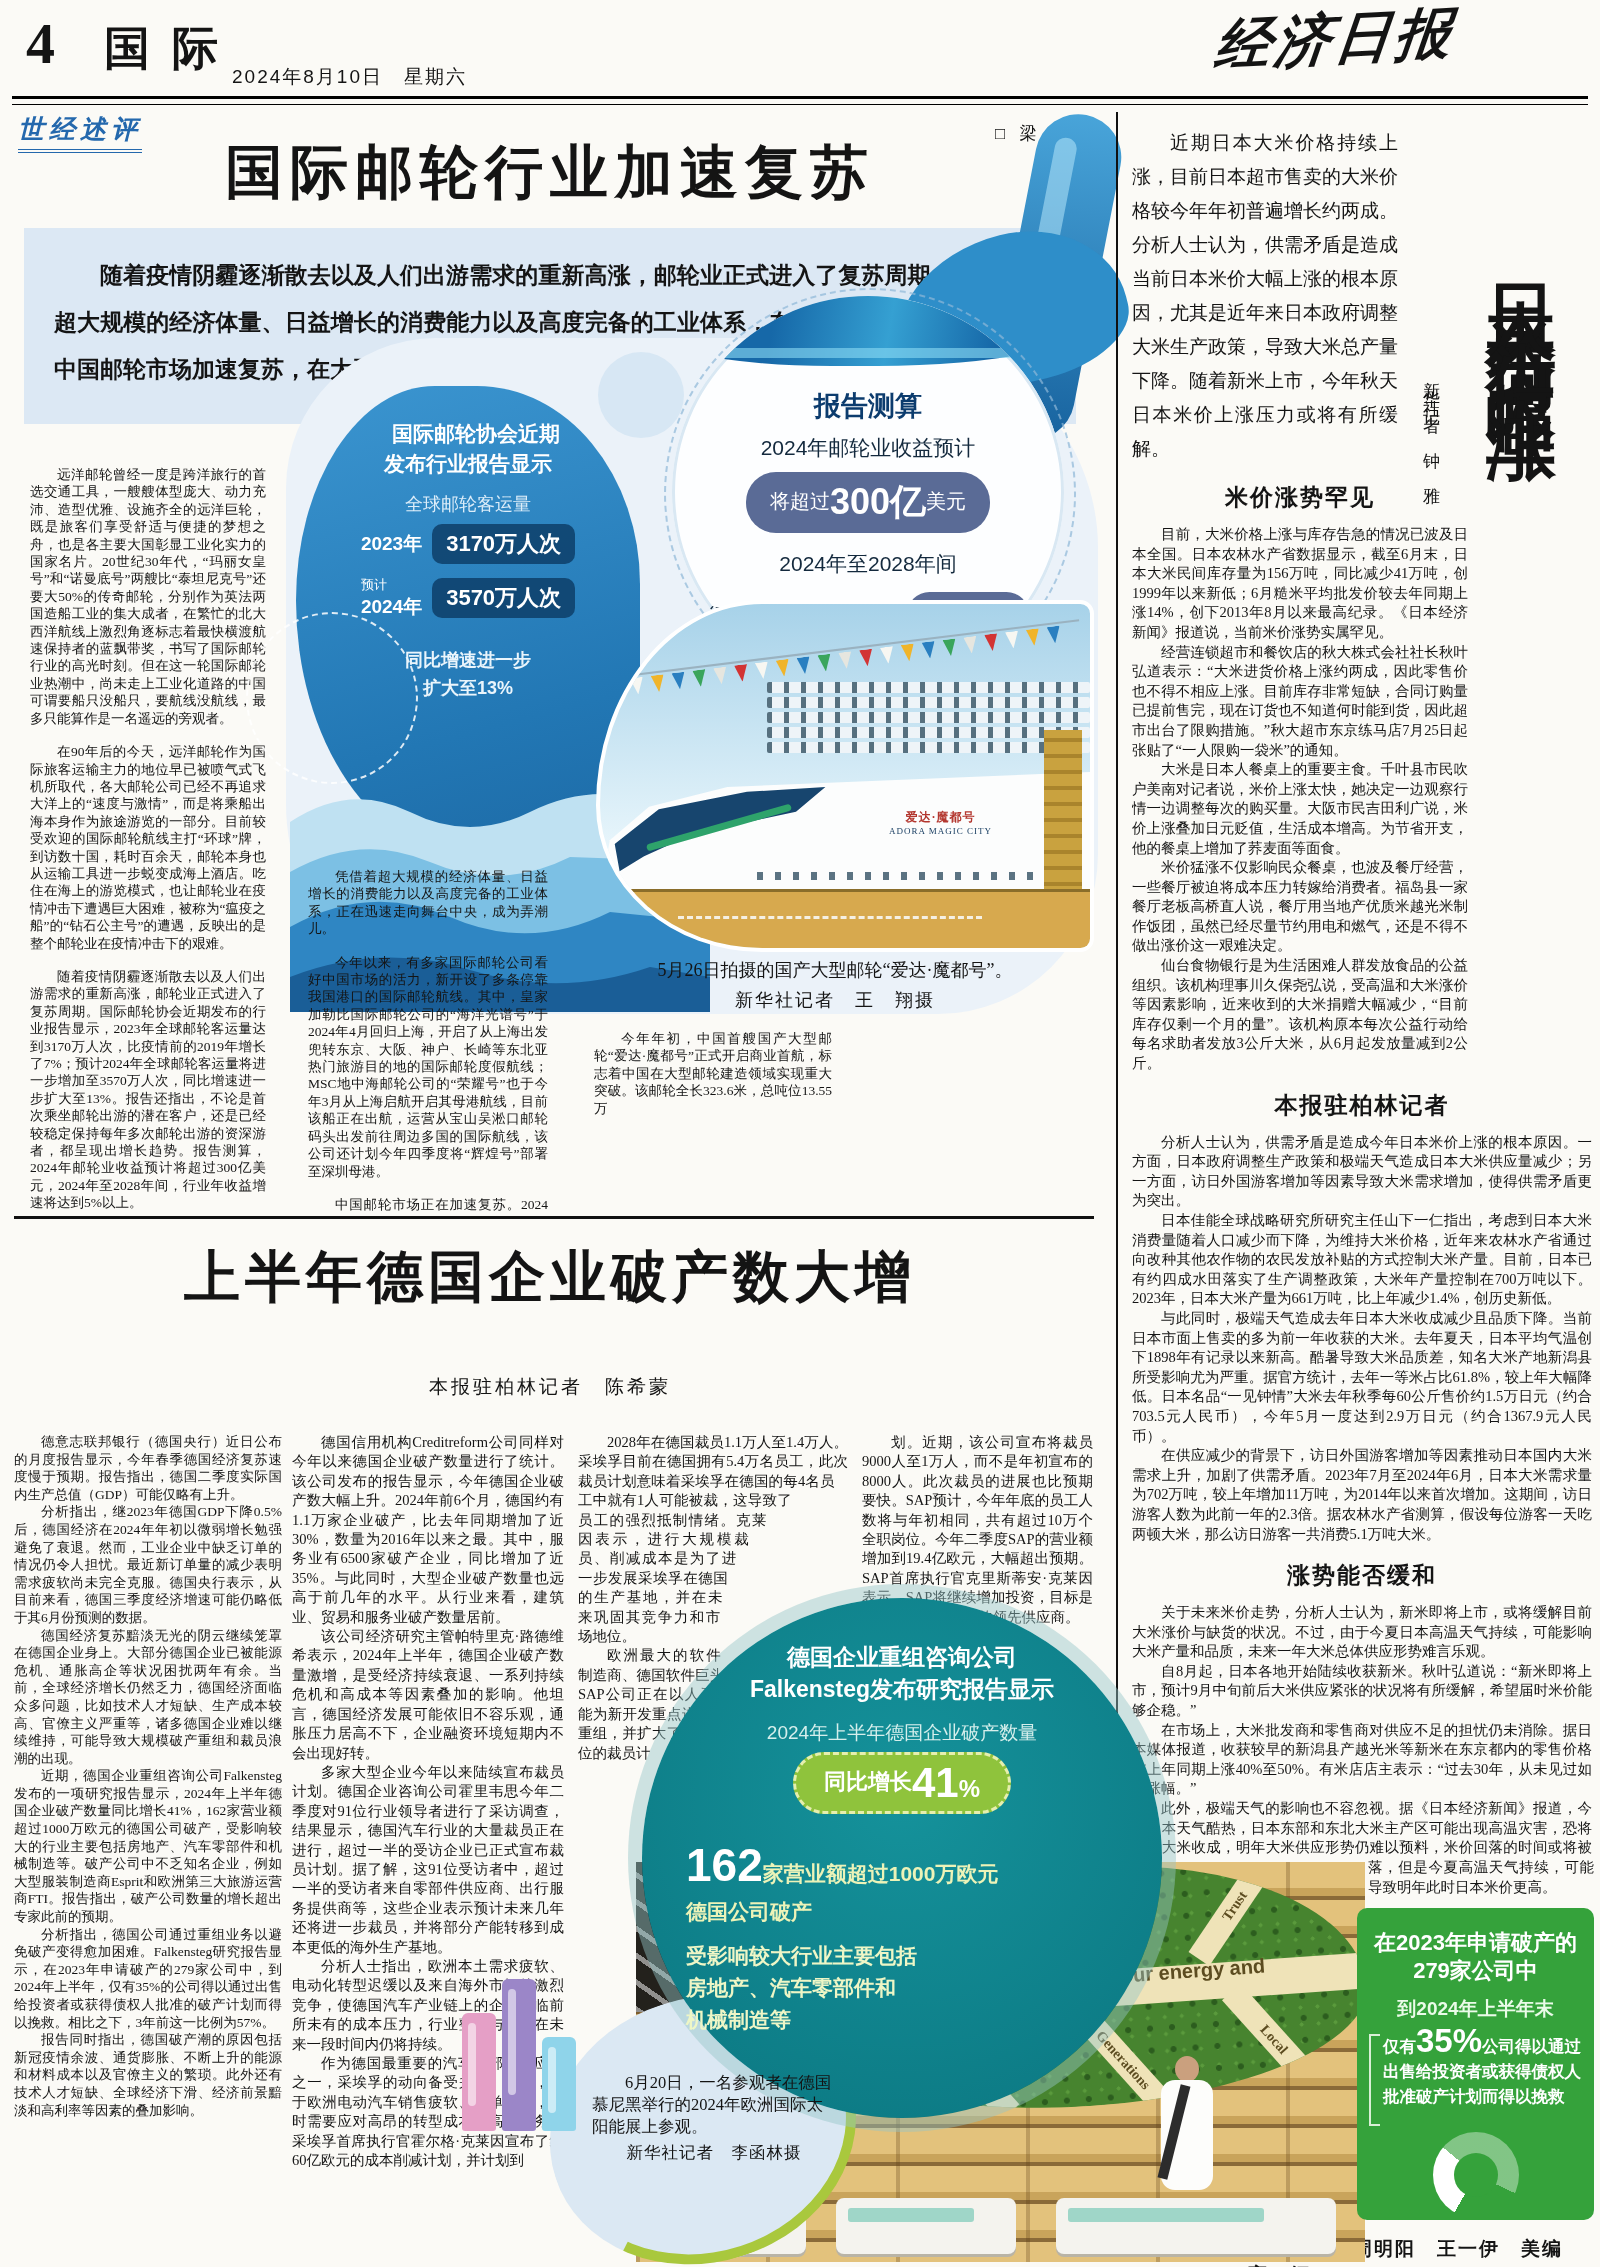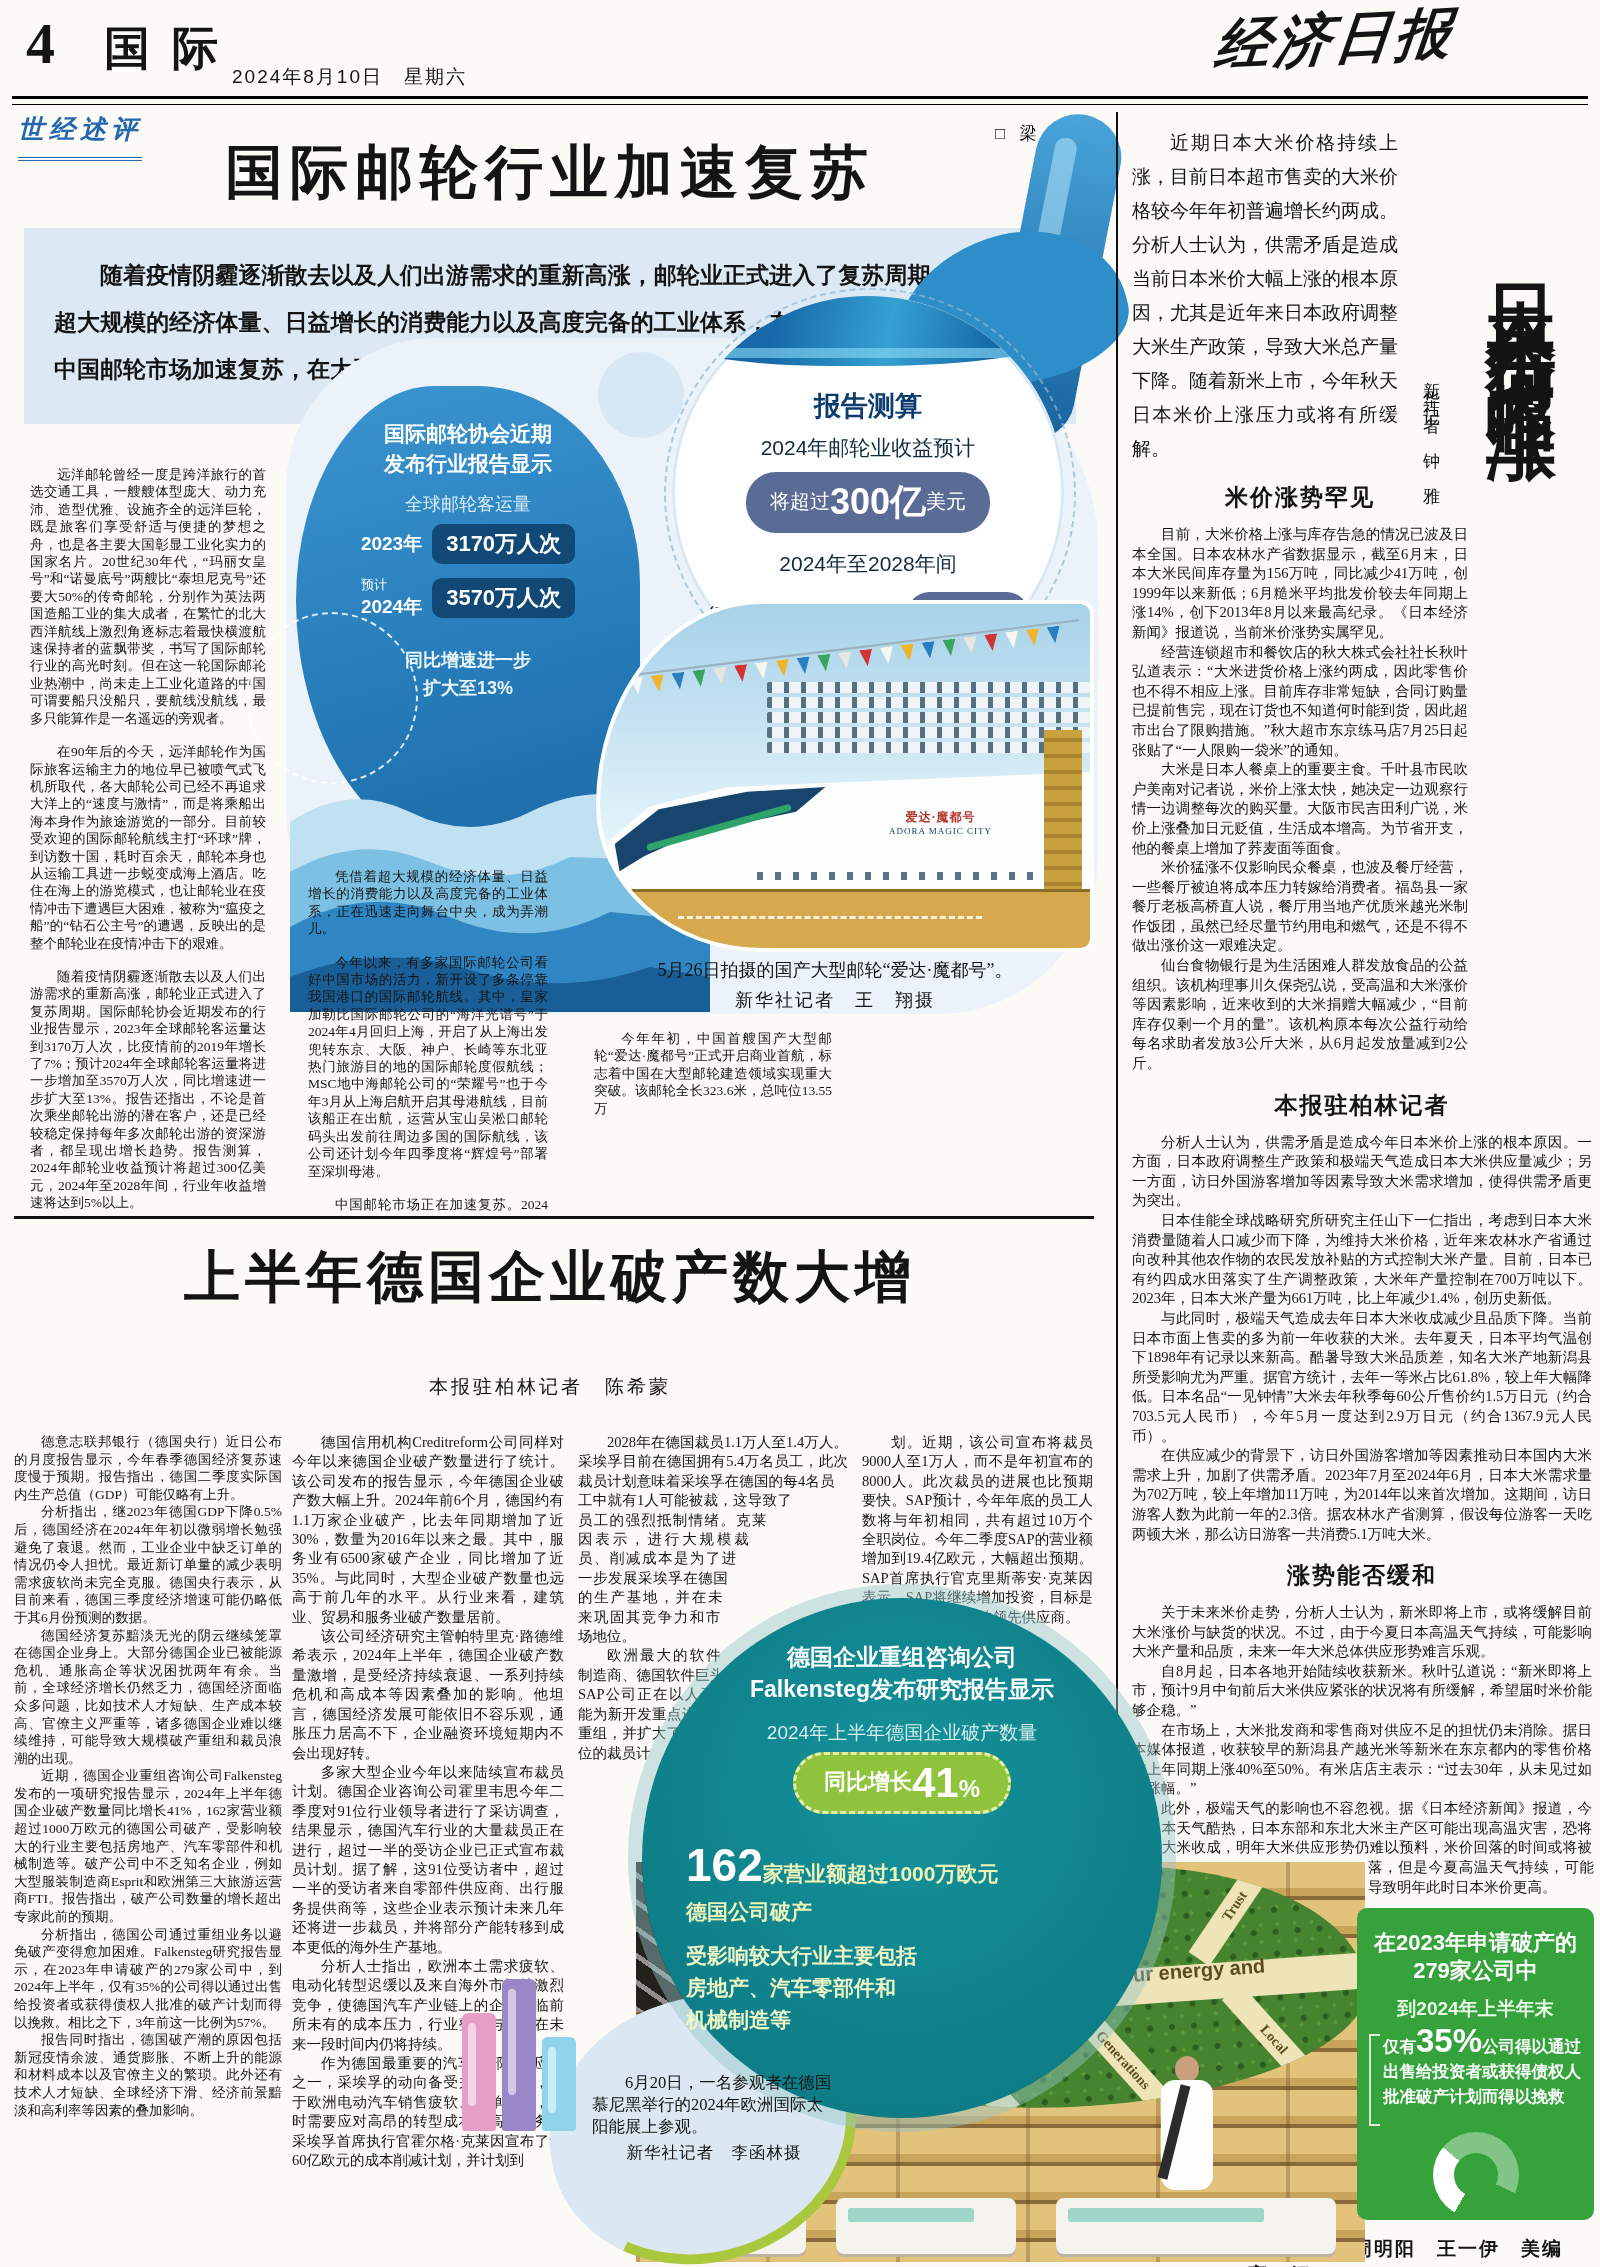--- a/index.html
+++ b/index.html
@@ -13,21 +13,21 @@
   
   .pagenum{left:26px;top:10px;font-size:58px;font-weight:bold;}
   .section-title{left:104px;top:18px;font-size:46px;font-weight:900;letter-spacing:22px;}
   .issue-date{left:232px;top:64px;font-size:19px;font-family:"Liberation Sans",sans-serif;letter-spacing:2px;}
   .masthead{left:1215px;top:2px;font-size:56px;font-weight:bold;font-style:italic;
             letter-spacing:4px;transform:rotate(-3deg) skewX(-9deg);}
   .header-rule{left:12px;width:1576px;top:96px;height:5px;border-top:3px solid #000;border-bottom:1px solid #000;}
 
   
   .kicker{left:18px;top:112px;font-size:26px;font-weight:bold;font-style:italic;color:#2468ad;
-          letter-spacing:5px;border-bottom:4px double #2468ad;padding-bottom:10px;}
+          letter-spacing:5px;border-bottom:4px double #2468ad;padding-bottom:2px;}
   .cruise-author{left:995px;top:122px;font-size:17px;letter-spacing:5px;}
   .cruise-headline{left:60px;top:134px;width:980px;text-align:center;font-size:58px;font-weight:900;letter-spacing:7px;}
   .lead-box{left:24px;top:228px;width:1052px;height:196px;background:#dce8f4;box-sizing:border-box;
             padding:24px 30px;font-size:23px;font-weight:bold;line-height:2.05;}
   .bodycol{font-size:13.5px;line-height:17.4px;overflow:hidden;}
   .bodycol p{margin:16px;}
   .c-col1{left:14px;top:450px;width:268px;height:762px;}
   .c-col2{left:292px;top:852px;width:272px;height:360px;}
   .c-col3{left:578px;top:1014px;width:270px;height:198px;}
   .c-col4{left:862px;top:1014px;width:231px;height:198px;}
@@ -41,21 +41,21 @@
                background:linear-gradient(175deg,#49a5da,#17629e);transform:rotate(11deg);}
   .wave-swoosh:after{content:"";position:absolute;left:18px;top:26px;width:22px;height:240px;
                border-radius:11px;background:rgba(180,230,250,.55);}
   .wave-swoosh2{left:886px;top:236px;width:240px;height:150px;border-radius:55% 45% 40% 60%/70% 60% 35% 30%;
                background:#2e8ec9;transform:rotate(-14deg);}
   .blob{left:296px;top:386px;width:344px;height:470px;
         border-radius:46% 54% 42% 58%/52% 48% 38% 62%;
         background:linear-gradient(165deg,#3b95d0,#2277b4 70%,#1d6aa6);}
   .dash-ring{left:246px;top:612px;width:168px;height:168px;border:2px dashed rgba(255,255,255,.85);border-radius:50%;}
   .blob-t{width:344px;text-align:center;color:#fff;font-weight:bold;}
-  .ig-title1{left:296px;top:420px;font-size:21px;}
+  .ig-title1{left:304px;top:420px;font-size:21px;}
   .ig-title2{left:296px;top:450px;font-size:21px;}
   .ig-metric{left:296px;top:492px;font-size:18px;color:#dcedf9;font-weight:normal;}
   .ig-row{left:306px;width:324px;display:flex;align-items:center;justify-content:center;gap:10px;color:#fff;}
   .ig-row1{top:524px;}
   .ig-row2{top:576px;}
   .ig-year{font-size:19px;font-weight:bold;}
   .ig-year small{display:block;font-size:13px;font-weight:normal;text-align:left;}
   .ig-pill{background:rgba(13,62,105,.85);border-radius:10px;padding:5px 14px;font-size:22px;font-weight:bold;}
   .ig-note{left:296px;font-size:18px;color:#eaf5fc;font-weight:bold;}
   .ig-note1{top:648px;}

